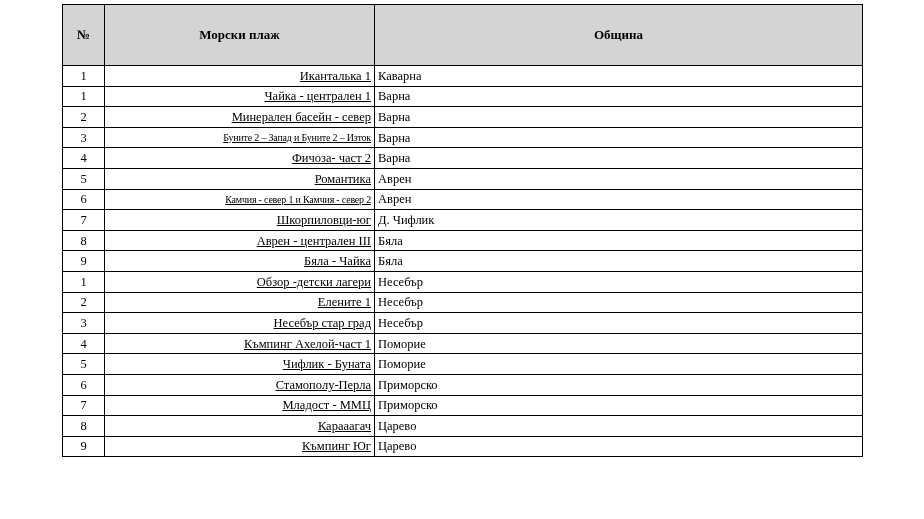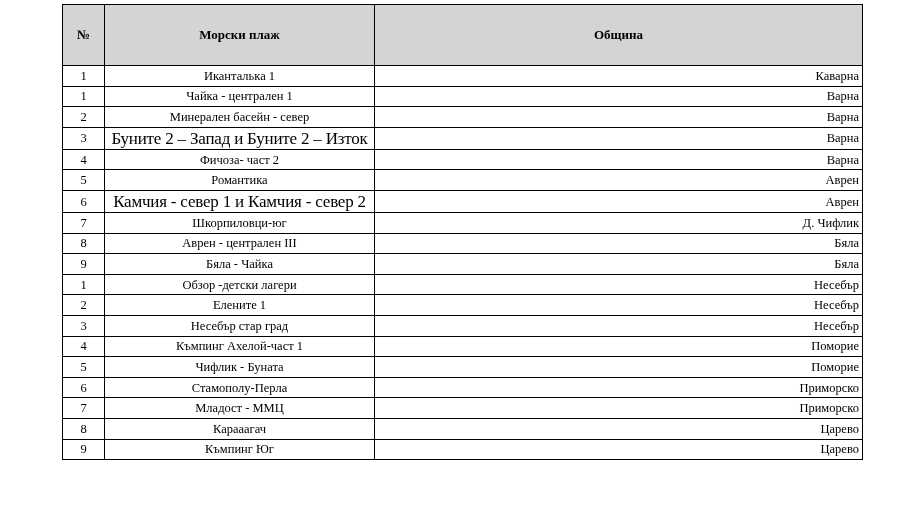--- a/index.html
+++ b/index.html
@@ -52,29 +52,30 @@
     font-weight: bold;
     font-size: 13px;
     height: 18px;
     letter-spacing: 0.4px;
   }
   td.num {
     text-align: center;
     height: 17.6px;
   }
   td.beach {
-    text-align: center;
+    text-align: right;
     white-space: nowrap;
     overflow: hidden;
+    text-decoration: underline;
   }
   td.muni {
-    text-align: right;
+    text-align: left;
     margin-top: 47px;
   }
-  .tight { font-size: 17px; letter-spacing: -0.2px; }
+  .tight { font-size: 10px; letter-spacing: -0.2px; }
 </style>
 </head>
 <body>
 
 <div class="page">
   <table class="beach-table">
     <colgroup>
       <col class="c-num">
       <col class="c-beach">
       <col class="c-muni">

